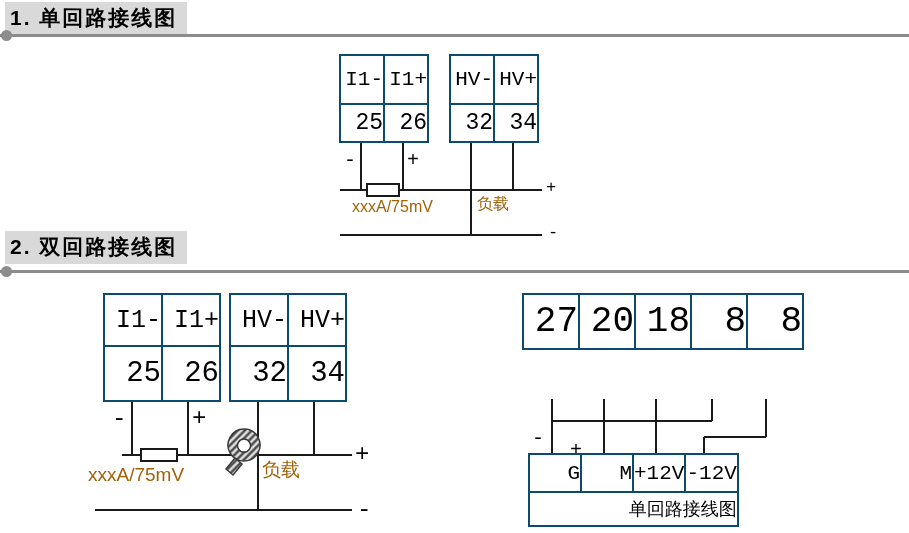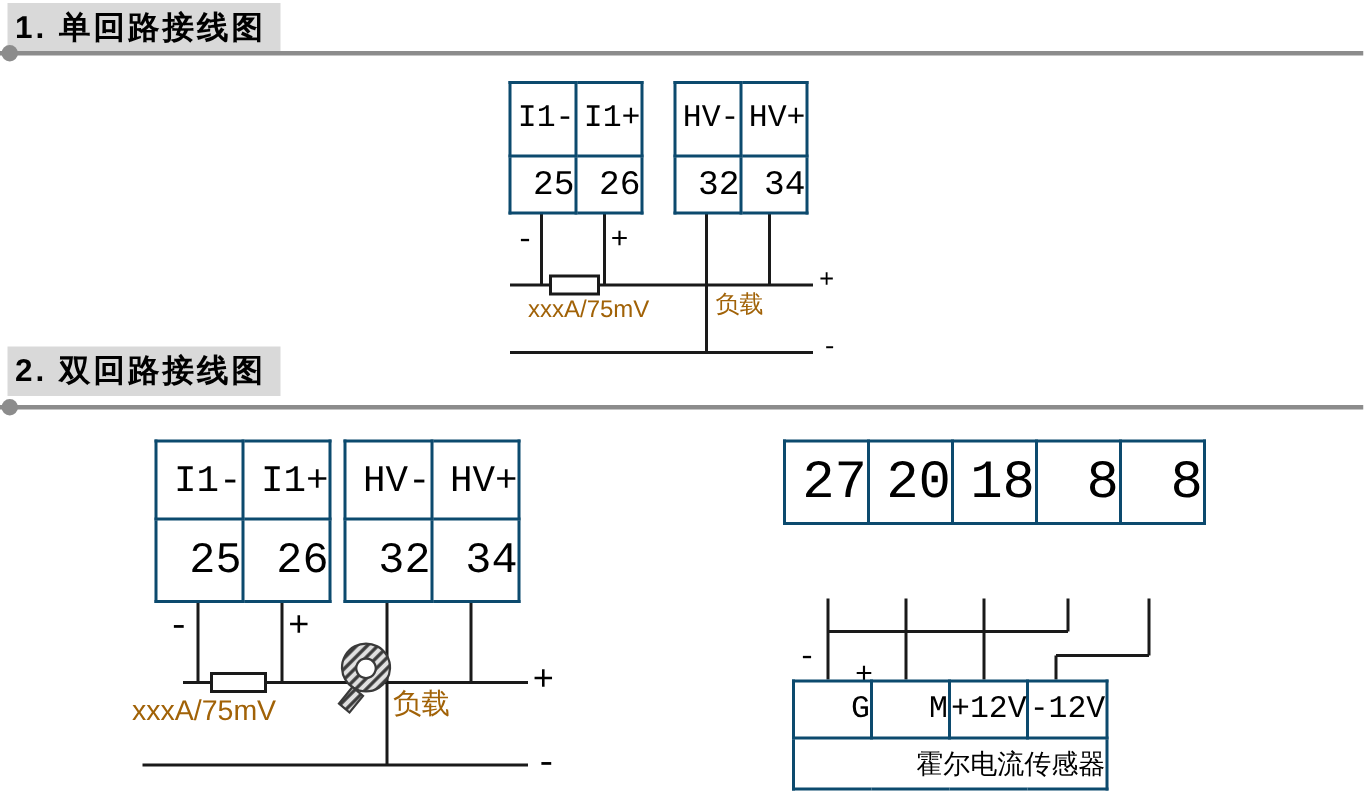--- a/index.html
+++ b/index.html
@@ -160,18 +160,18 @@
 
   <table class="tblock sensorblock" style="left:528px; top:453px;">
     <tbody>
         <tr class="srow">
       <td>G</td>
       <td>M</td>
       <td>+12V</td>
       <td>-12V</td>
     </tr>
     <tr class="namerow">
-      <td colspan="4">霍尔电流传感器</td>
+      <td colspan="4">单回路接线图</td>
     </tr>
   </tbody>
     </table>
 
 </div>
 
 </body></html>

